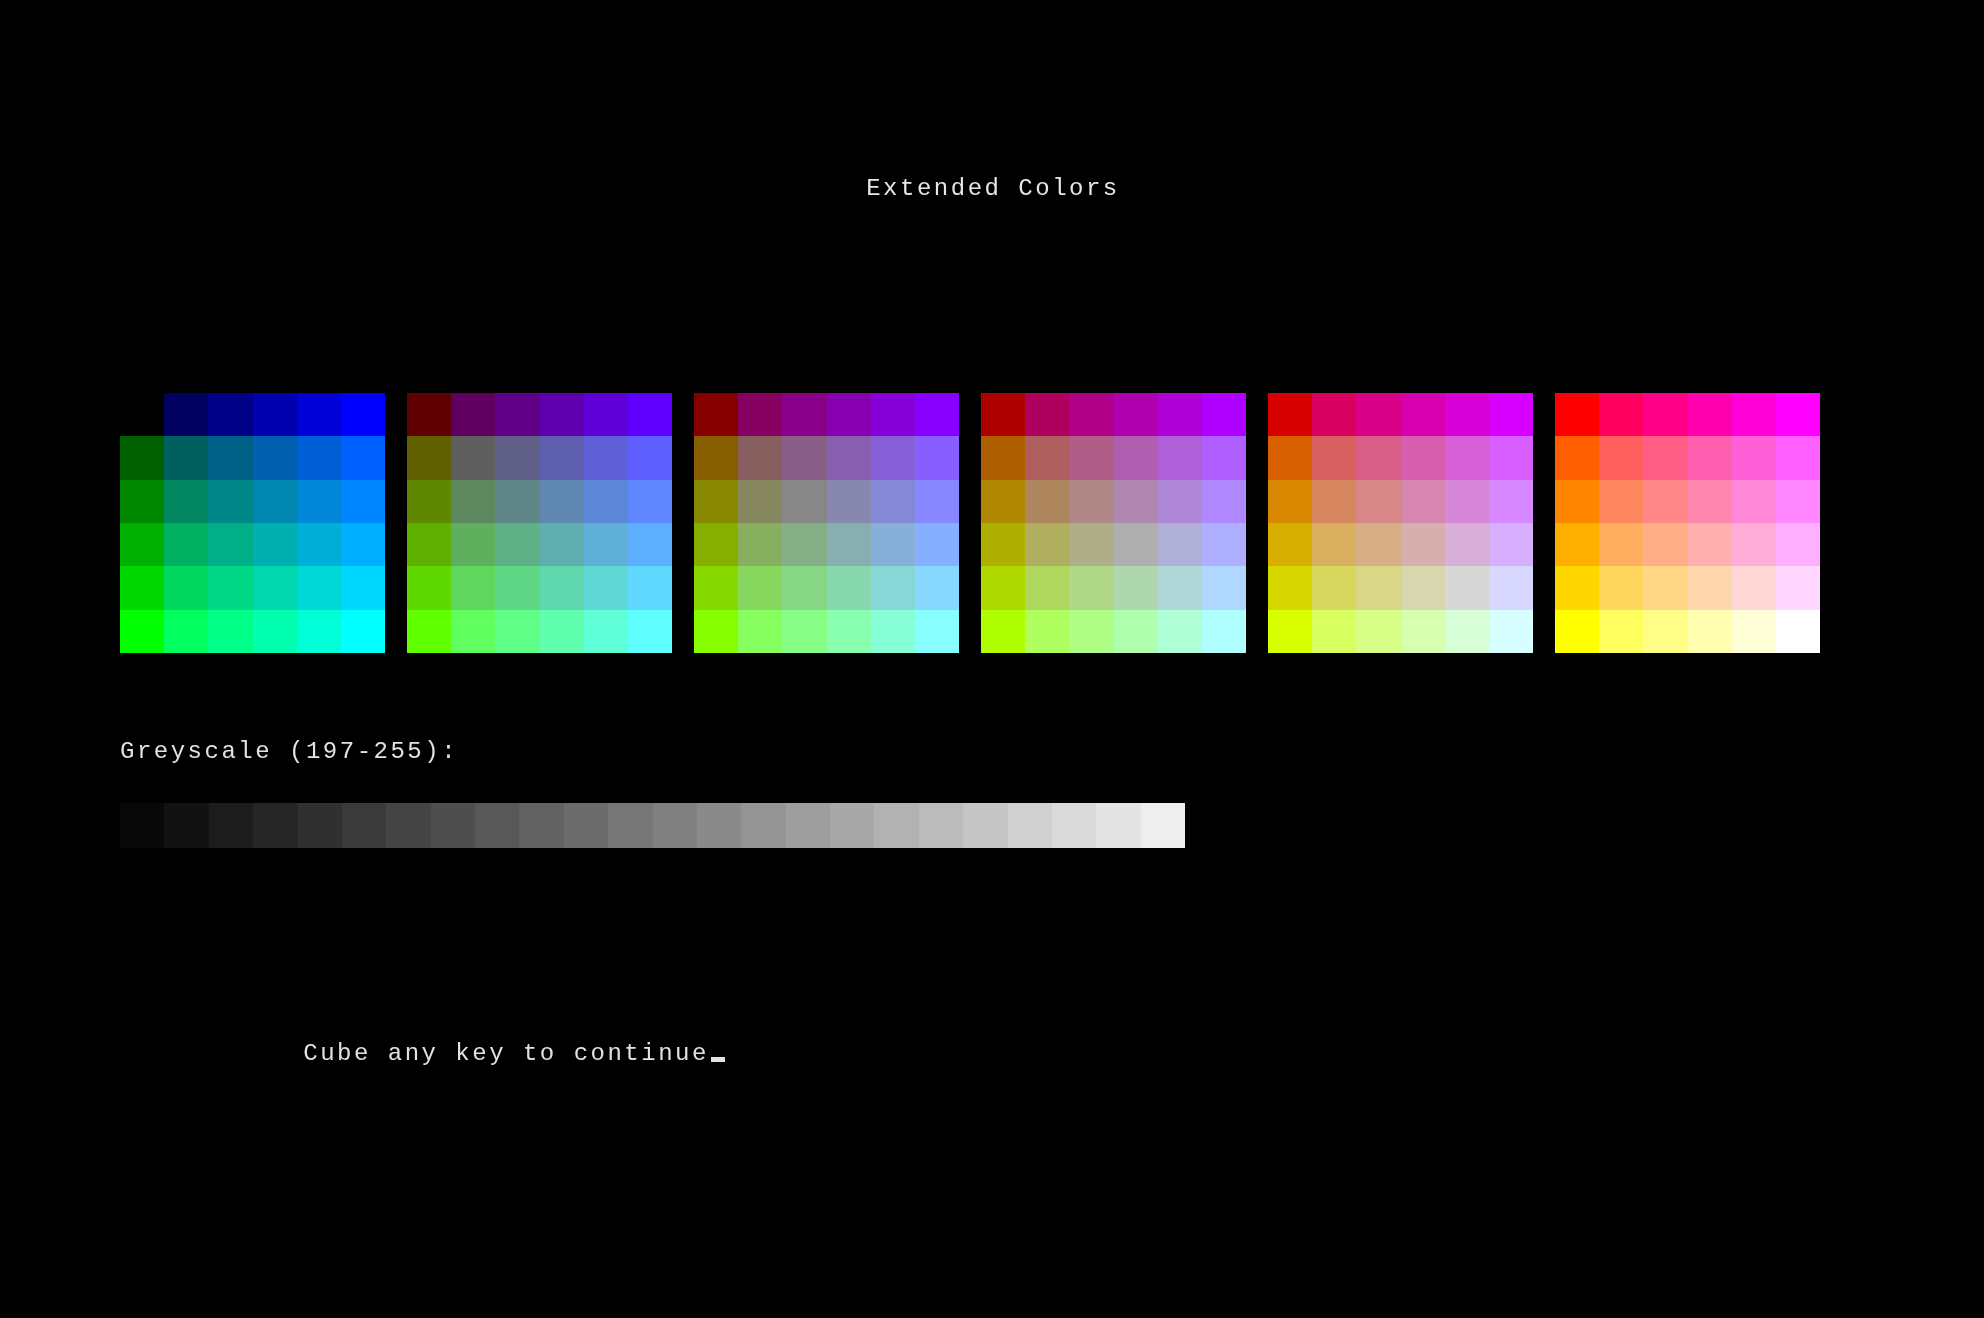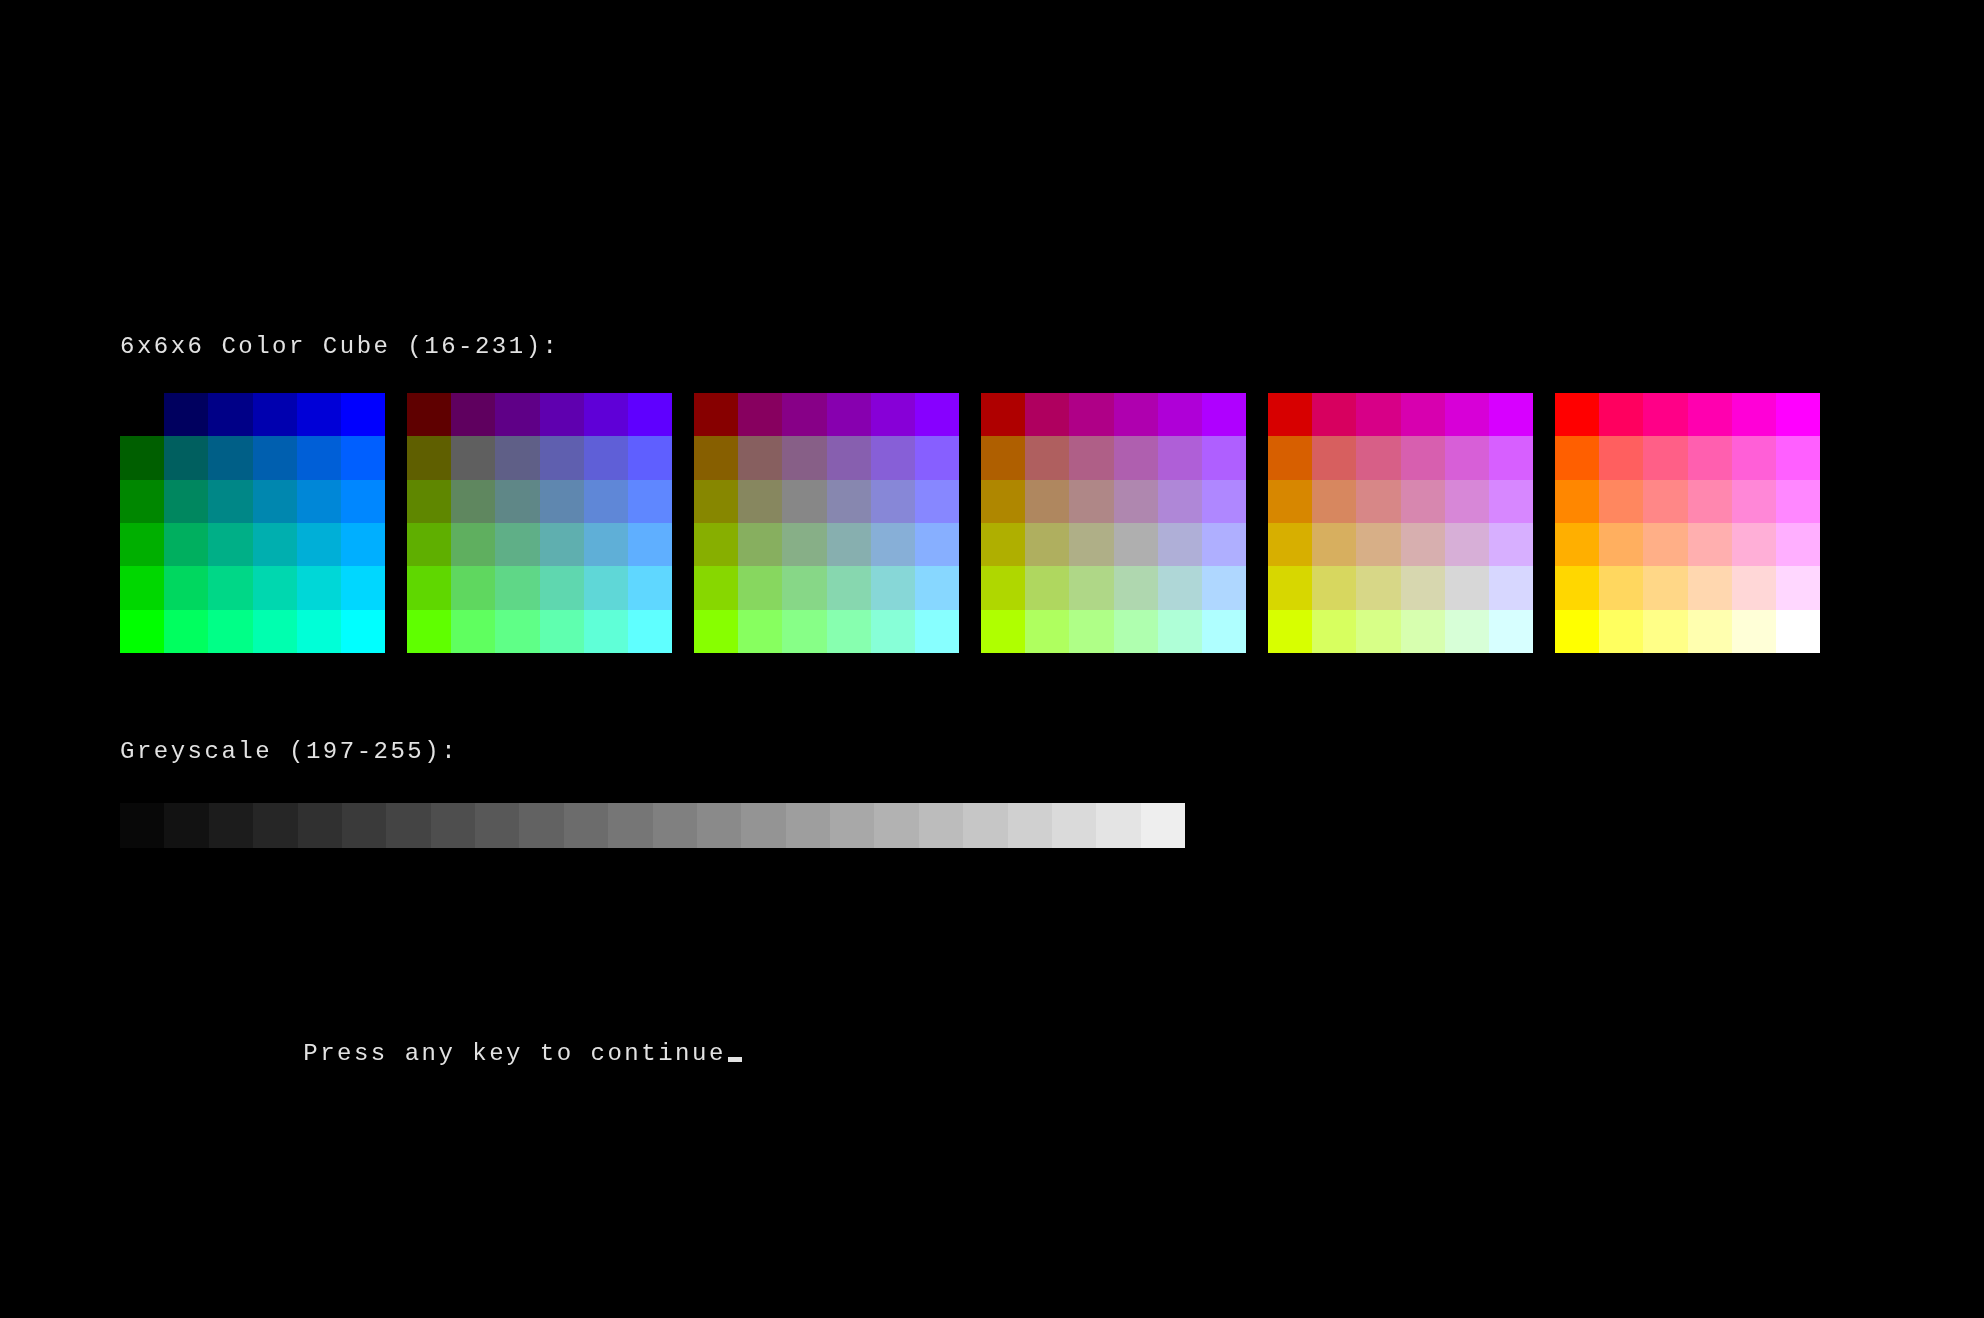--- a/index.html
+++ b/index.html
@@ -128,22 +128,22 @@
       margin-left: 2px;
       transform: translateY(2px);
     }
   </style>
 </head>
 <body>
 
 <div class="window">
 
   <div class="content">
-
-    <div class="subheading1">6x6x6 Color Cube (16-231):</div>
+    <div class="heading">Extended Colors</div>
+
 
     <div class="cube-wrap" id="cube-wrap">
         <div class="slice">
           <div class="cell" style="background: rgb(0, 0, 0);"></div>
           <div class="cell" style="background: rgb(0, 0, 95);"></div>
           <div class="cell" style="background: rgb(0, 0, 135);"></div>
           <div class="cell" style="background: rgb(0, 0, 175);"></div>
           <div class="cell" style="background: rgb(0, 0, 215);"></div>
           <div class="cell" style="background: rgb(0, 0, 255);"></div>
           <div class="cell" style="background: rgb(0, 95, 0);"></div>
@@ -392,16 +392,16 @@
         <div class="grey-cell" style="background: rgb(178, 178, 178);"></div>
         <div class="grey-cell" style="background: rgb(188, 188, 188);"></div>
         <div class="grey-cell" style="background: rgb(198, 198, 198);"></div>
         <div class="grey-cell" style="background: rgb(208, 208, 208);"></div>
         <div class="grey-cell" style="background: rgb(218, 218, 218);"></div>
         <div class="grey-cell" style="background: rgb(228, 228, 228);"></div>
         <div class="grey-cell" style="background: rgb(238, 238, 238);"></div>
       </div>
 
     <div class="prompt">
-      <span>  Press any key to continue</span><span class="cursor"></span>
+      <span>  Cube any key to continue</span><span class="cursor"></span>
     </div>
   </div>
 </div>
 
 </body></html>

